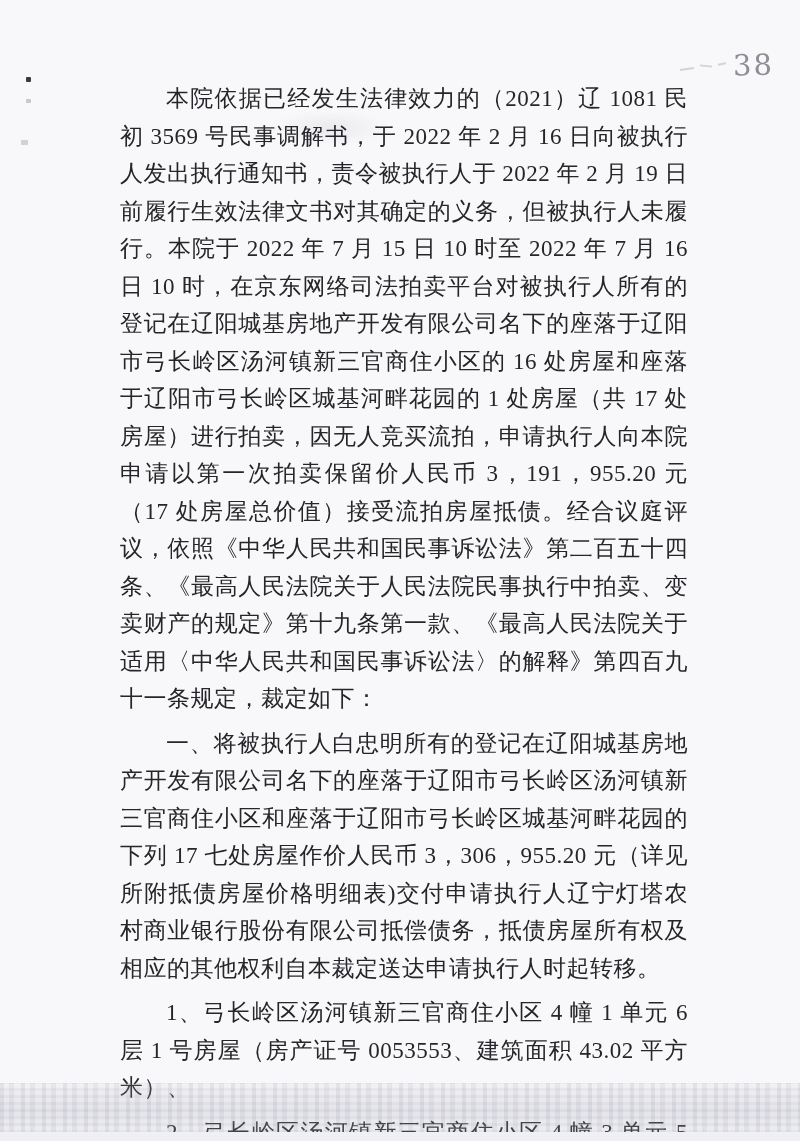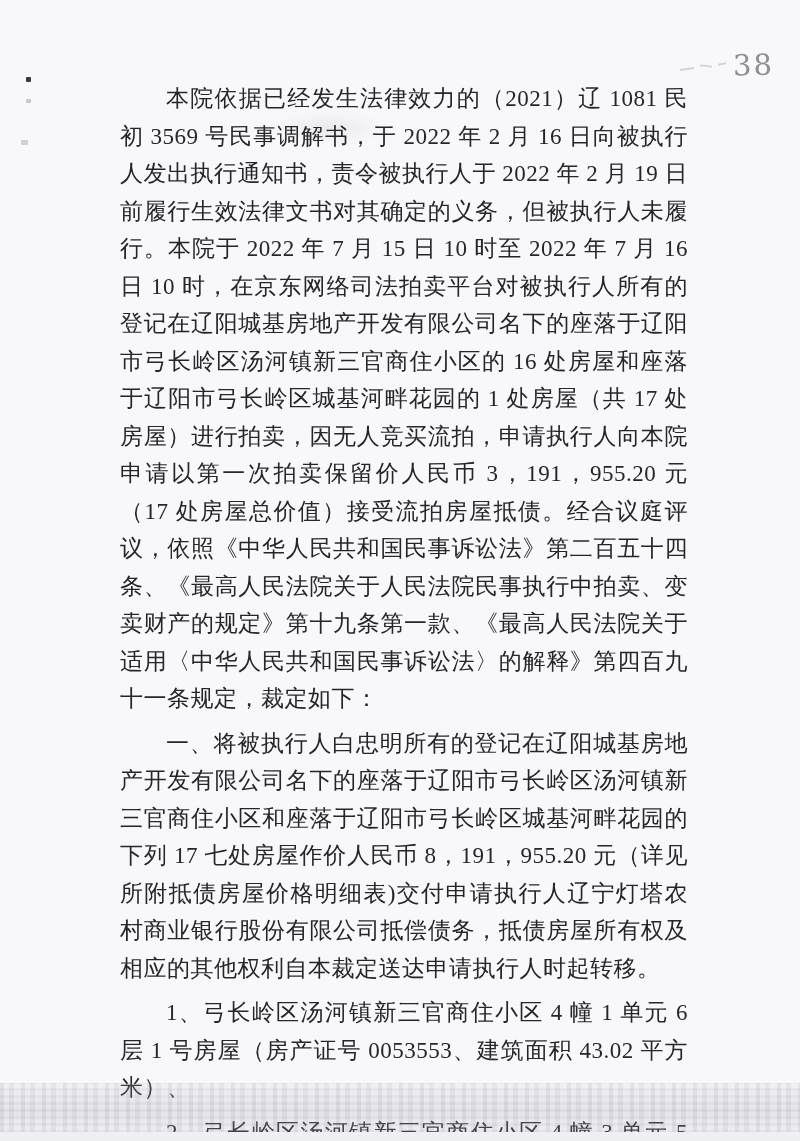--- a/index.html
+++ b/index.html
@@ -123,21 +123,21 @@
   <div class="page-number">38</div>
 
   <div class="scan-speck speck-1"></div>
   <div class="scan-speck speck-2"></div>
   <div class="scan-speck speck-3"></div>
 
   <div class="bleed-smudge"></div>
 
   <article class="body-text">
     <p>本院依据已经发生法律效力的（2021）辽 1081 民初 3569 号民事调解书，于 2022 年 2 月 16 日向被执行人发出执行通知书，责令被执行人于 2022 年 2 月 19 日前履行生效法律文书对其确定的义务，但被执行人未履行。本院于 2022 年 7 月 15 日 10 时至 2022 年 7 月 16 日 10 时，在京东网络司法拍卖平台对被执行人所有的登记在辽阳城基房地产开发有限公司名下的座落于辽阳市弓长岭区汤河镇新三官商住小区的 16 处房屋和座落于辽阳市弓长岭区城基河畔花园的 1 处房屋（共 17 处房屋）进行拍卖，因无人竞买流拍，申请执行人向本院申请以第一次拍卖保留价人民币 3，191，955.20 元（17 处房屋总价值）接受流拍房屋抵债。经合议庭评议，依照《中华人民共和国民事诉讼法》第二百五十四条、《最高人民法院关于人民法院民事执行中拍卖、变卖财产的规定》第十九条第一款、《最高人民法院关于适用〈中华人民共和国民事诉讼法〉的解释》第四百九十一条规定，裁定如下：</p>
-    <p>一、将被执行人白忠明所有的登记在辽阳城基房地产开发有限公司名下的座落于辽阳市弓长岭区汤河镇新三官商住小区和座落于辽阳市弓长岭区城基河畔花园的下列 17 七处房屋作价人民币 8，191，955.20 元（详见所附抵债房屋价格明细表)交付申请执行人辽宁灯塔农村商业银行股份有限公司抵偿债务，抵债房屋所有权及相应的其他权利自本裁定送达申请执行人时起转移。</p>
+    <p>一、将被执行人白忠明所有的登记在辽阳城基房地产开发有限公司名下的座落于辽阳市弓长岭区汤河镇新三官商住小区和座落于辽阳市弓长岭区城基河畔花园的下列 17 七处房屋作价人民币 3，306，955.20 元（详见所附抵债房屋价格明细表)交付申请执行人辽宁灯塔农村商业银行股份有限公司抵偿债务，抵债房屋所有权及相应的其他权利自本裁定送达申请执行人时起转移。</p>
     <p>1、弓长岭区汤河镇新三官商住小区 4 幢 1 单元 6 层 1 号房屋（房产证号 0053553、建筑面积 43.02 平方米）、</p>
     <p>2、弓长岭区汤河镇新三官商住小区 4 幢 3 单元 5 层 1 号房屋（房产证号 0053542、建筑面积 58.98 平方米）。</p>
   </article>
 
   <div class="scan-noise-band"></div>
   <div class="page-bottom-edge"></div>
 
 </div>
 
 </body></html>

